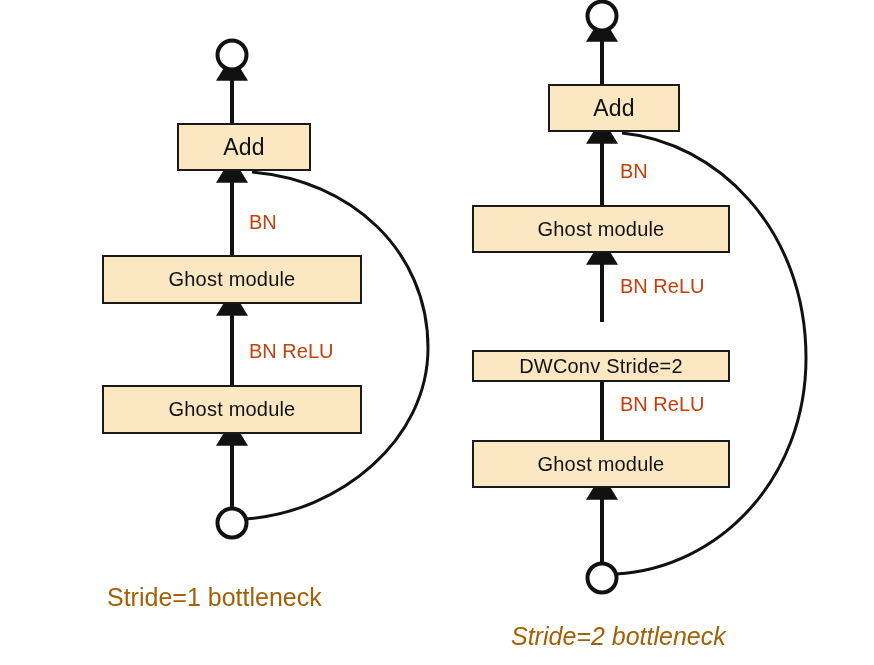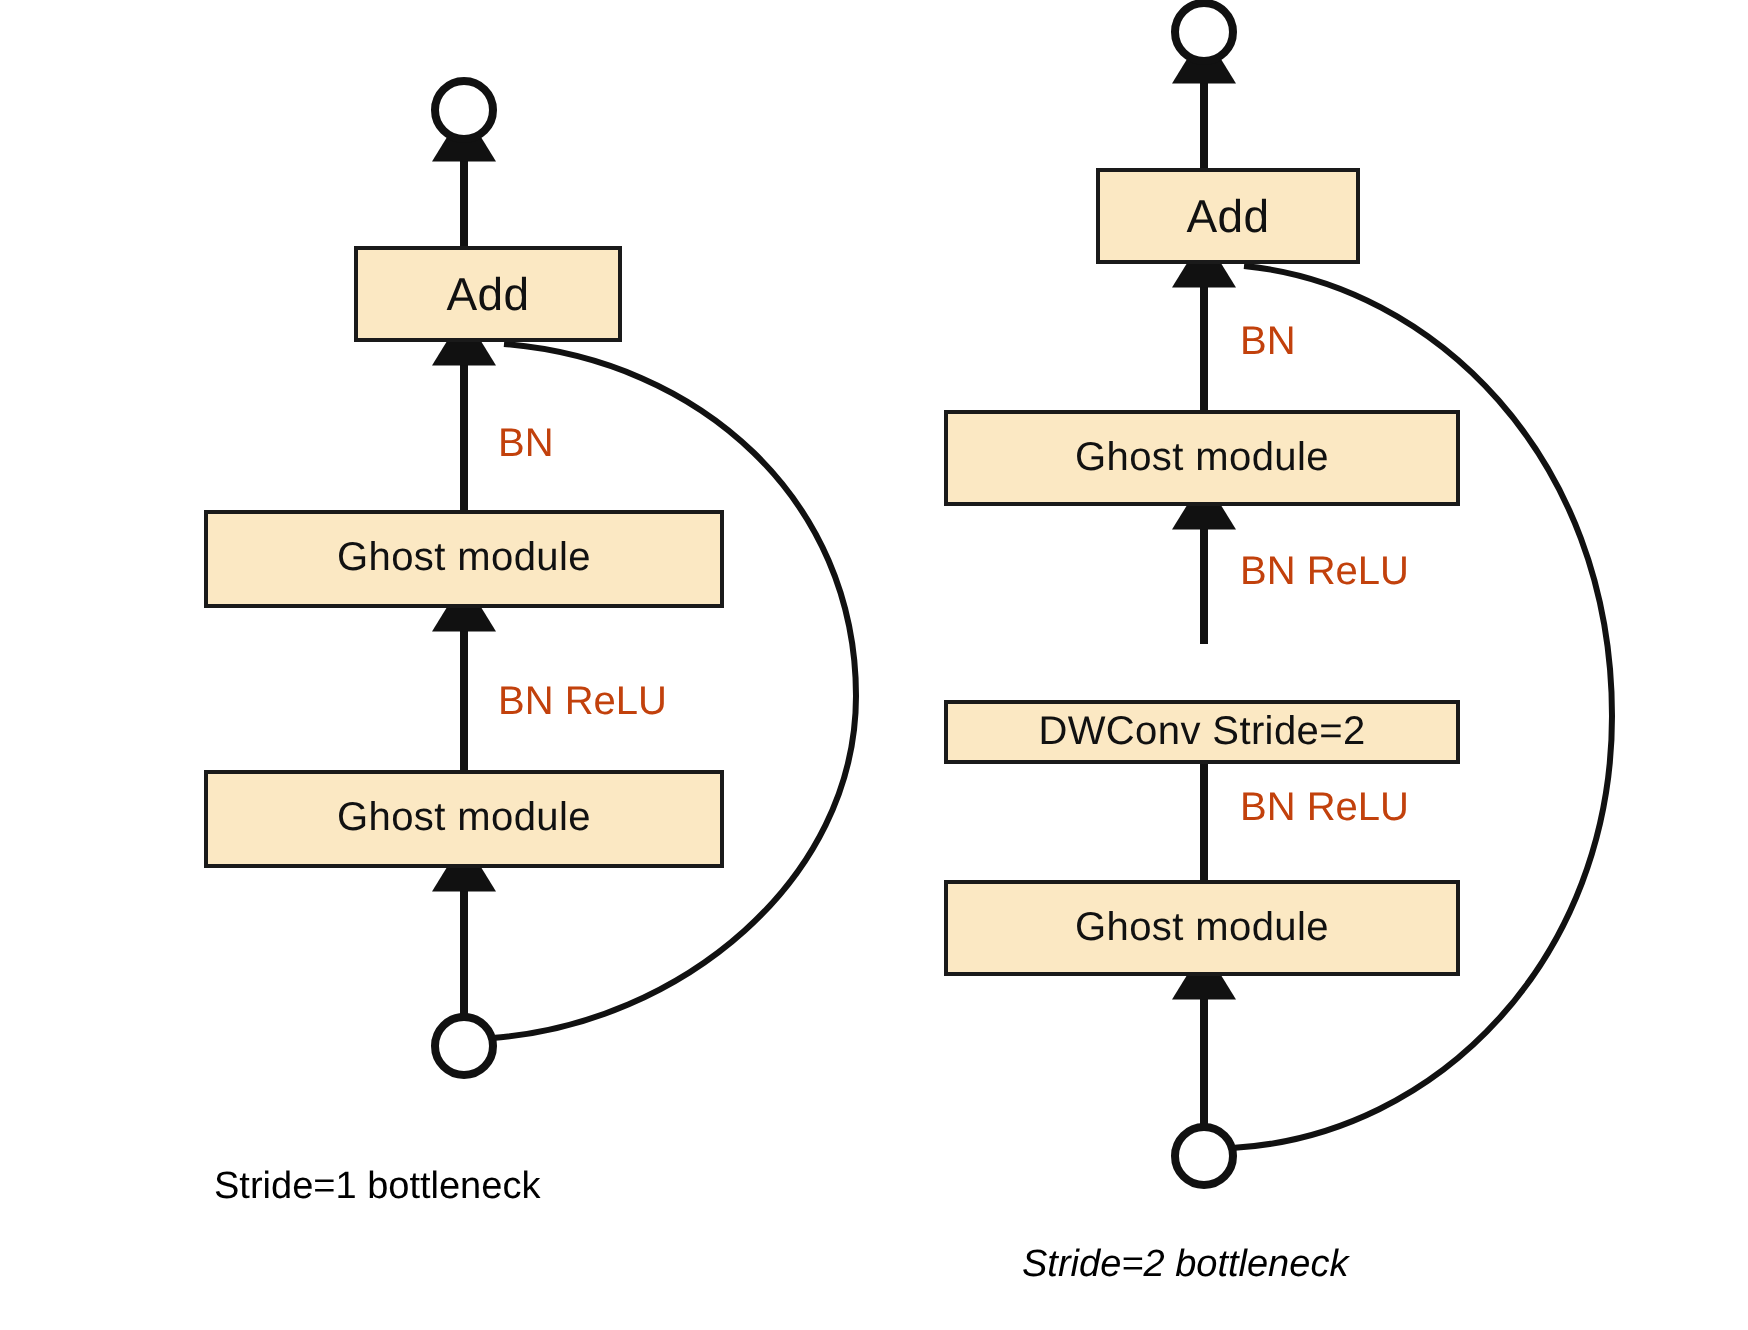--- a/index.html
+++ b/index.html
@@ -43,22 +43,22 @@
     margin-left: 12px;
   }
   .edge-label {
     position: absolute;
     color: #c2410c;
     font-size: 20px;
     white-space: nowrap;
   }
   .caption {
     position: absolute;
-    color: #000000;
-    font-size: 19px;
+    color: #a16207;
+    font-size: 25px;
     white-space: nowrap;
   }
 </style>
 </head>
 <body>
 
 <div id="canvas">
 
   <svg class="svg-layer" viewBox="0 0 874 665" width="874" height="665" xmlns="http://www.w3.org/2000/svg">
     <defs>

